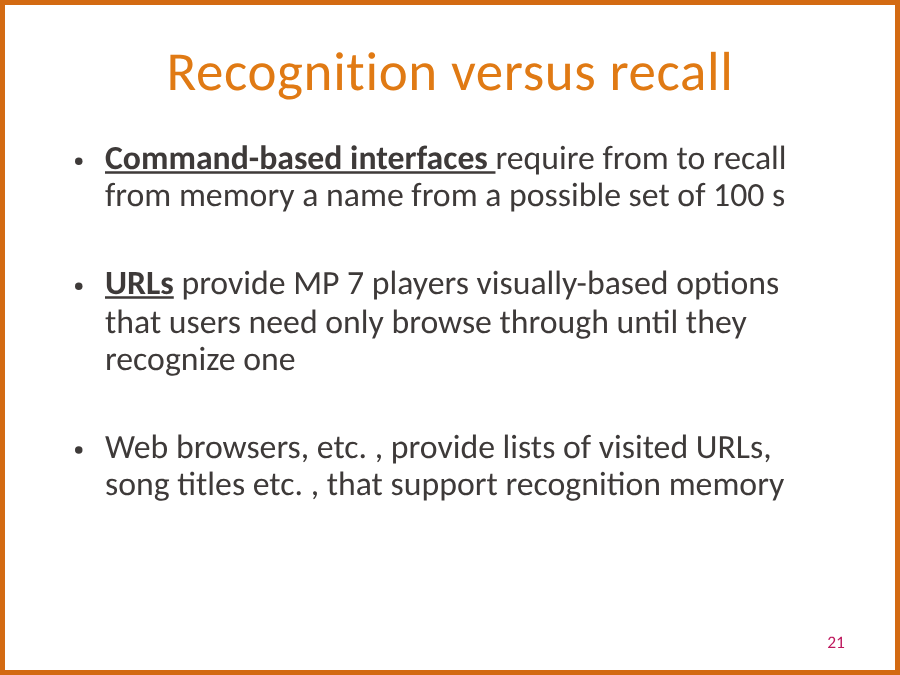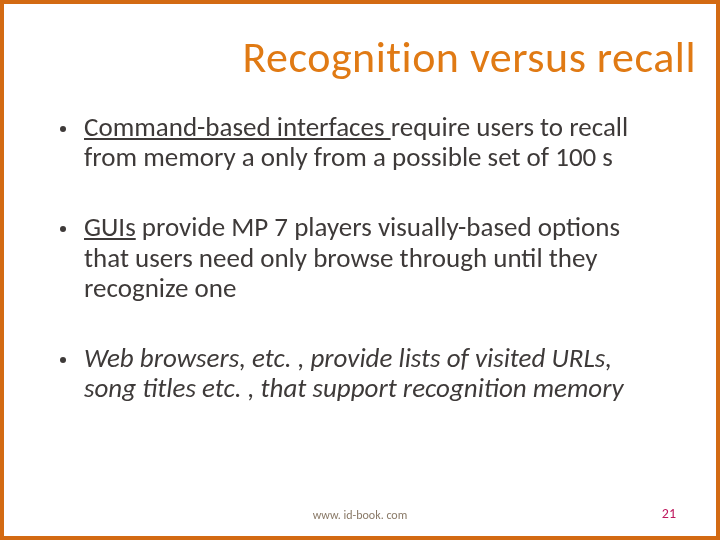--- a/index.html
+++ b/index.html
@@ -15,55 +15,55 @@
     width: 720px;
     height: 540px;
     border: 4px solid #d36a12;
     position: relative;
     padding: 0;
   }
   .title {
     color: #e07a14;
     font-size: 44px;
     font-weight: 400;
-    text-align: right;
+    text-align: center;
     margin-top: 26px;
     margin-bottom: 28px;
     padding: 0 20px;
     letter-spacing: 0.5px;
   }
   .body {
     padding: 0 56px 0 56px;
     color: #3e3a39;
   }
   .bullet {
     display: flex;
     align-items: flex-start;
     font-size: 27px;
     line-height: 1.12;
     margin-bottom: 40px;
   }
   .bullet:last-of-type {
     margin-bottom: 0;
-    font-style: italic;
   }
   .dot {
     flex: 0 0 auto;
     width: 6px;
     height: 6px;
     border-radius: 50%;
     background: #3e3a39;
     margin-top: 14px;
     margin-right: 18px;
   }
   .bullet .text {
     flex: 1 1 auto;
   }
   .u {
     text-decoration: underline;
+    font-weight: bold;
   }
   .footer {
     position: absolute;
     bottom: 14px;
     left: 0;
     width: 100%;
     box-sizing: border-box;
     padding: 0 40px;
     display: flex;
     justify-content: center;
@@ -82,35 +82,34 @@
 <body>
 
 <div class="slide">
   <div class="title">Recognition versus recall</div>
 
   <div class="body">
 
     <div class="bullet">
       <div class="dot"></div>
       <div class="text">
-        <span class="u">Command-based interfaces </span><span>require users to recall from memory a only from a possible set of 100 s</span>
+        <span class="u">Command-based interfaces </span><span>require from to recall from memory a name from a possible set of 100 s</span>
       </div>
     </div>
 
     <div class="bullet">
       <div class="dot"></div>
       <div class="text">
-        <span class="u">GUIs</span><span> provide MP 7 players visually-based options that users need only browse through until they recognize one</span>
+        <span class="u">URLs</span><span> provide MP 7 players visually-based options that users need only browse through until they recognize one</span>
       </div>
     </div>
 
     <div class="bullet">
       <div class="dot"></div>
       <div class="text">
         <span class="u"></span><span>Web browsers, etc. , provide lists of visited URLs, song titles etc. , that support recognition memory</span>
       </div>
     </div>
 
   </div>
 
-  <div class="footer">www. id-book. com</div>
   <div class="page-num">21</div>
 </div>
 
 </body></html>

